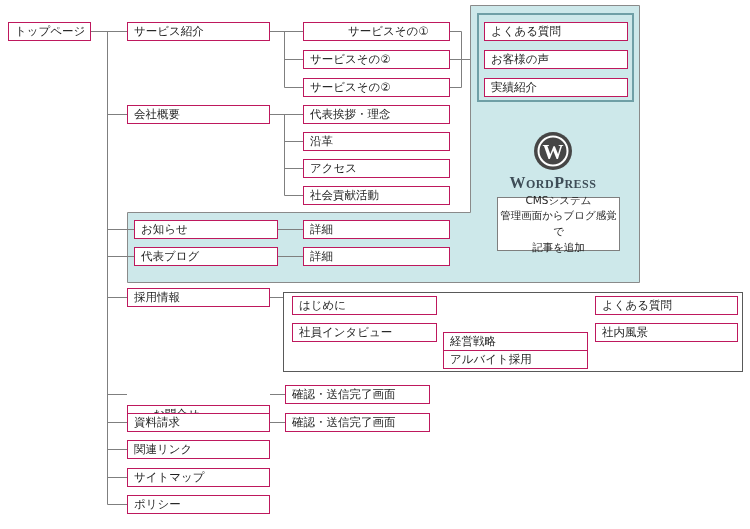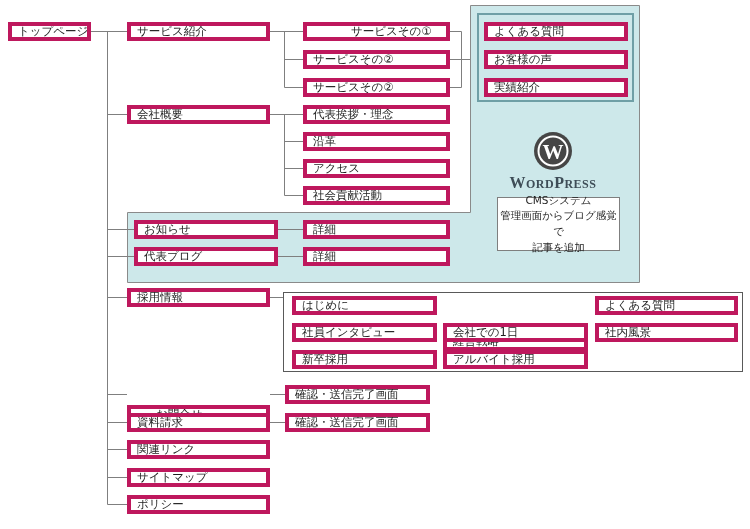--- a/index.html
+++ b/index.html
@@ -1,20 +1,20 @@
 <!DOCTYPE html>
 <html><head>
 <meta charset="utf-8">
 <style>
   html,body{margin:0;padding:0;background:#fff;}
   .canvas{position:relative;width:750px;height:529px;background:#ffffff;overflow:hidden;
           font-family:"DejaVu Sans","Liberation Sans",sans-serif;}
   svg.layer{position:absolute;left:0;top:0;}
   .node{position:absolute;box-sizing:border-box;height:19px;background:#ffffff;
-        border:4px solid #be185d;font-size:11.5px;color:#1f1f1f;
+        border:1px solid #be185d;font-size:11.5px;color:#1f1f1f;
         display:flex;align-items:center;padding-left:6px;white-space:nowrap;overflow:hidden;}
   .container-box{position:absolute;box-sizing:border-box;border:1px solid #595959;background:#ffffff;}
   .inner-teal{position:absolute;box-sizing:border-box;border:2px solid #6f9fa6;background:transparent;}
   .note-box{position:absolute;box-sizing:border-box;background:#ffffff;border:1px solid #7f7f7f;
             font-size:10.5px;color:#1f1f1f;text-align:center;display:flex;flex-direction:column;
             justify-content:center;line-height:1.5;}
   .wp-block{position:absolute;display:flex;flex-direction:column;align-items:center;}
   .wp-wordmark{font-family:"Liberation Serif","DejaVu Serif",serif;color:#3e4d57;font-weight:600;
                letter-spacing:0.5px;line-height:1;margin-top:3px;}
   .wp-wordmark .big{font-size:16px;}
@@ -114,21 +114,19 @@
     <div>CMSシステム</div>
     <div>管理画面からブログ感覚で</div>
     <div>記事を追加</div>
   </div>
 
   <div class="container-box" style="left:283px;top:292px;width:460px;height:80px;"></div>
   <div class="node" style="left:292px;top:296px;width:145px;">はじめに</div>
   <div class="node" style="left:443px;top:296px;width:145px;margin-top:36px;">経営戦略</div>
   <div class="node" style="left:595px;top:296px;width:143px;">よくある質問</div>
   <div class="node" style="left:292px;top:323px;width:145px;">社員インタビュー</div>
-  <div class="node" style="left:443px;top:323px;width:145px;">会社での1日</div>
   <div class="node" style="left:595px;top:323px;width:143px;">社内風景</div>
-  <div class="node" style="left:292px;top:350px;width:145px;">新卒採用</div>
   <div class="node" style="left:443px;top:350px;width:145px;">アルバイト採用</div>
 
   <div class="node" style="left:285px;top:385px;width:145px;">確認・送信完了画面</div>
   <div class="node" style="left:285px;top:413px;width:145px;">確認・送信完了画面</div>
 
 </div>
 
 </body></html>

